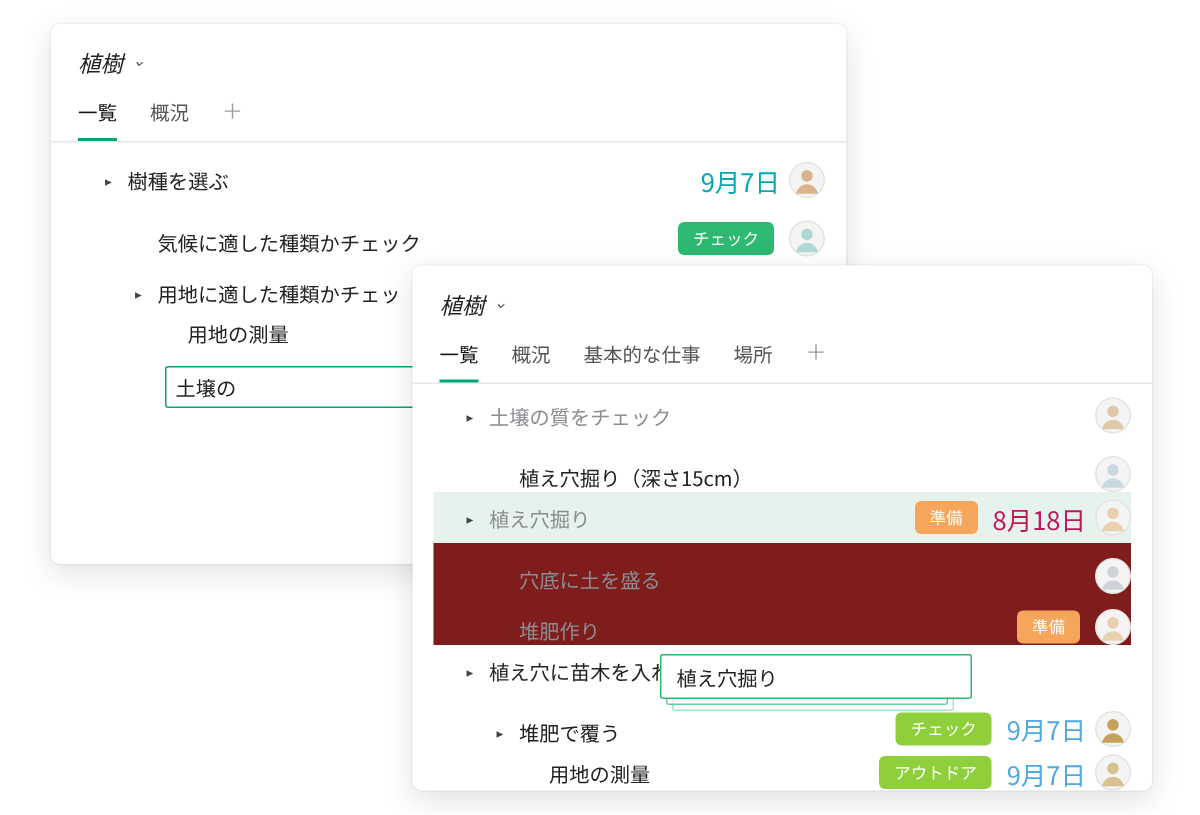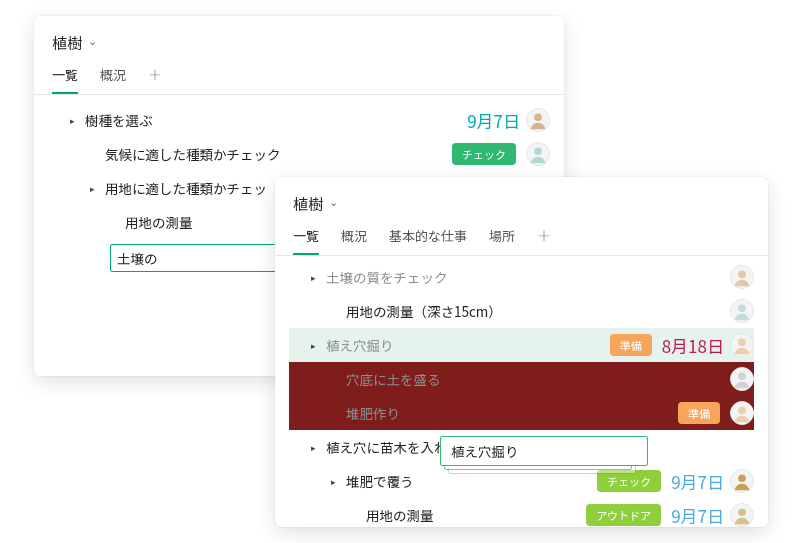--- a/index.html
+++ b/index.html
@@ -1,20 +1,20 @@
 <!DOCTYPE html>
 <html><head>
 <meta charset="utf-8">
 <style>
   html,body{margin:0;padding:0;background:#fff;font-family:"Hiragino Sans","Noto Sans JP","Meiryo",sans-serif;}
   #stage{position:relative;width:800px;height:543px;background:#fff;overflow:hidden;}
   .card{position:absolute;background:#fff;border-radius:6px;box-shadow:0 6px 20px rgba(0,0,0,.12),0 0 0 1px rgba(0,0,0,.03);}
   .cardA{left:34px;top:16px;width:530px;height:360px;}
   .cardB{left:275px;top:177px;width:493px;height:350px;}
-  .title-row{display:flex;align-items:flex-start;padding:16px 18px 6px 18px;font-size:15px;color:#222;}
+  .title-row{display:flex;align-items:flex-start;padding:16px 18px 6px 18px;font-size:15px;color:#222;font-style:italic;}
   .title-row .chev{margin-left:6px;color:#666;font-size:11px;}
   .tabs{display:flex;align-items:center;gap:22px;padding:0 18px;border-bottom:1px solid #e5e7eb;font-size:13px;color:#555;}
   .tab{padding:6px 0 8px;border-bottom:2px solid transparent;cursor:pointer;}
   .tab.active{border-bottom:2px solid #00a676;color:#111;}
   .tab.add{color:#9aa0a6;font-size:14px;padding:4px 0 8px;}
   .list{padding:8px 14px 14px 14px;}
   .row{display:flex;align-items:center;height:34px;position:relative;font-size:13.5px;color:#222;}
   .row .left{display:flex;align-items:center;flex:1;min-width:0;}
   .row .tri{width:9px;display:inline-block;margin-right:6px;color:#444;font-size:9px;}
   .row .tri.hidden{visibility:hidden;}
@@ -25,21 +25,21 @@
   .tag.lime{background:#8fcf3c;}
   .tag.orange{background:#f5a65b;}
   .date{font-size:17px;margin-right:6px;}
   .date.teal{color:#00aab0;}
   .date.sky{color:#be185d;}
   .date.blue{color:#4fa8e0;}
   .avatar{width:22px;height:22px;border-radius:50%;border:1px solid #e3e3e3;flex:0 0 22px;background:#f0f0f0;}
   .avatar svg{width:100%;height:100%;}
   .input-row{padding:2px 0 2px 0;}
   .input-row input{width:360px;height:24px;border:1px solid #00a676;border-radius:2px;padding:1px 6px;font-size:13.5px;font-family:inherit;color:#222;outline:none;}
-  .indent1{padding-left:22px;} .indent2{padding-left:42px;} .indent3{padding-left:62px;}
+  .indent1{padding-left:22px;} .indent2{padding-left:42px;align-items:flex-end;} .indent3{padding-left:62px;}
   .cardB .list{padding-top:4px;}
   .drag-group{position:absolute;left:165px;top:180px;z-index:3;}
   .drag-ghost{position:absolute;background:#fff;border:1px solid #2eb872;border-radius:2px;height:28px;width:186px;}
   .drag-ghost.g1{left:8px;top:8px;opacity:.4;}
   .drag-ghost.g2{left:4px;top:4px;opacity:.7;}
   .drag-ghost.g0{left:0;top:0;display:flex;align-items:center;padding:0 10px;font-size:13.5px;color:#222;}
   .cardB .row.sel1{background:#e6f3ed;}
   .cardB .row.sel2{background:#7f1d1d;}
   .trailing{display:flex;align-items:center;gap:0;}
 </style>
@@ -135,21 +135,21 @@
             <div class="avatar"><svg viewBox="0 0 24 24">
                 <circle cx="12" cy="12" r="12" fill="#f4f4f4"></circle>
                 <circle cx="12" cy="9" r="4.2" fill="#e0c9a6"></circle>
                 <path d="M4 22c1-5 5-7 8-7s7 2 8 7z" fill="#e0c9a6"></path>
               </svg></div>
           </div>
         </div>
         <div class="row indent2">
           <div class="left">
             <span class="tri hidden">▸</span>
-            <span class="label">用地の測量（深さ15cm）</span>
+            <span class="label">植え穴掘り（深さ15cm）</span>
           </div>
           <div class="trailing">
             <div class="avatar"><svg viewBox="0 0 24 24">
                 <circle cx="12" cy="12" r="12" fill="#f4f4f4"></circle>
                 <circle cx="12" cy="9" r="4.2" fill="#c9d9e0"></circle>
                 <path d="M4 22c1-5 5-7 8-7s7 2 8 7z" fill="#c9d9e0"></path>
               </svg></div>
           </div>
         </div>
         <div class="row indent1 dim sel1">

